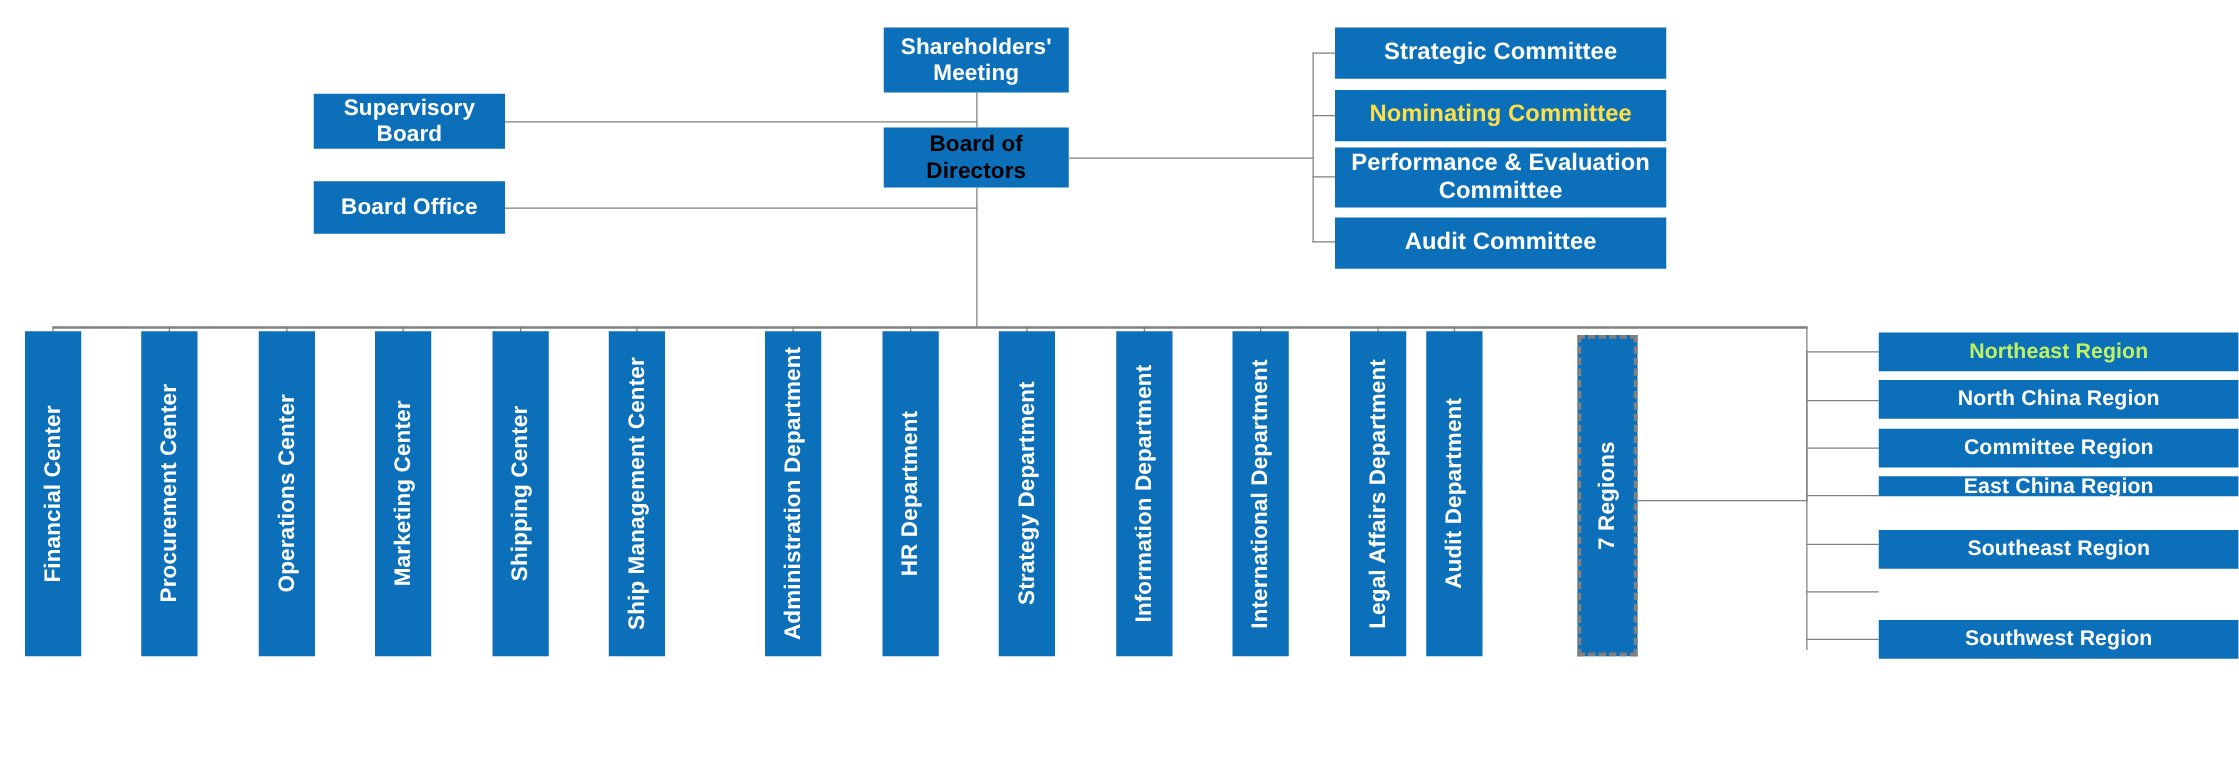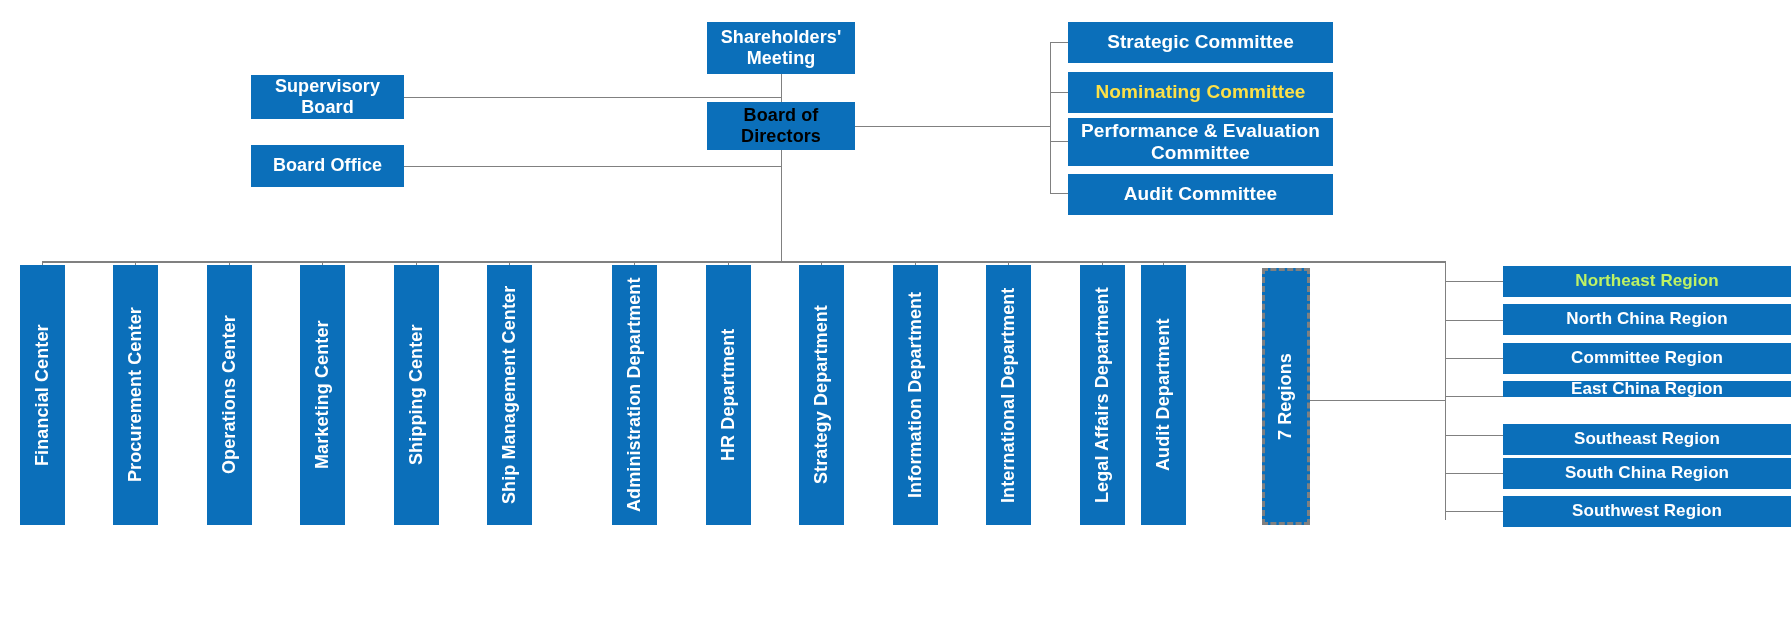--- a/index.html
+++ b/index.html
@@ -153,17 +153,16 @@
   <div class="node region" style="left: 1503px; top: 266px; width: 288px; height: 31px; background: rgb(11, 111, 186); color: #bef264;">Northeast Region</div>
 
   <div class="node region" style="left: 1503px; top: 304px; width: 288px; height: 31px; background: rgb(11, 111, 186); color: rgb(255, 255, 255);">North China Region</div>
 
   <div class="node region" style="left: 1503px; top: 343px; width: 288px; height: 31px; background: rgb(11, 111, 186); color: rgb(255, 255, 255);">Committee Region</div>
 
   <div class="node region" style="left: 1503px; top: 381px; width: 288px; height: 16px; background: rgb(11, 111, 186); color: rgb(255, 255, 255);">East China Region</div>
 
   <div class="node region" style="left: 1503px; top: 424px; width: 288px; height: 31px; background: rgb(11, 111, 186); color: rgb(255, 255, 255);">Southeast Region</div>
 
-  <div class="node region" style="left: 1503px; top: 458px; width: 288px; height: 31px; background: rgb(11, 111, 186); color: rgb(255, 255, 255);">South China Region</div>
 
   <div class="node region" style="left: 1503px; top: 496px; width: 288px; height: 31px; background: rgb(11, 111, 186); color: rgb(255, 255, 255);">Southwest Region</div>
 
 </div>
 
 </body></html>

